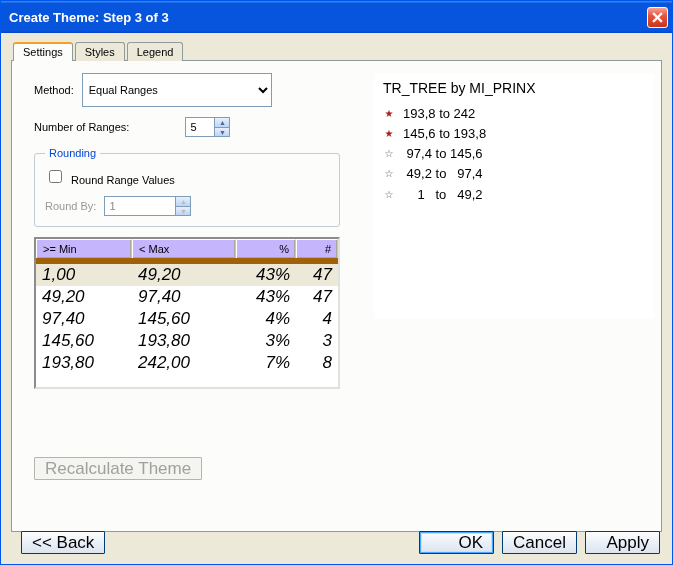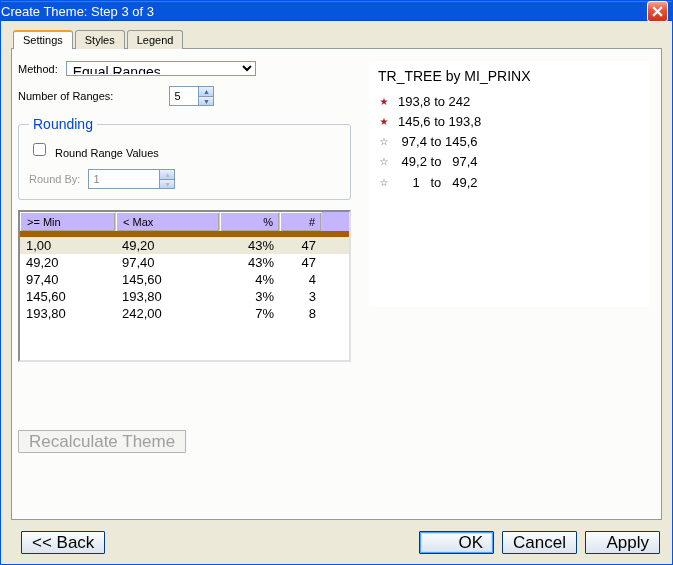--- a/index.html
+++ b/index.html
@@ -11,25 +11,25 @@
     width: 673px; height: 565px;
     overflow: hidden;
   }
   .window {
     width: 673px; height: 565px;
     border: 1px solid #0055ea;
     background: #ece9d8;
     display: flex; flex-direction: column;
   }
   .titlebar {
-    height: 20px;
+    height: 32px;
     background: linear-gradient(to bottom, #3f8cf3 0%, #0855dd 8%, #0855dd 92%, #0344c9 100%);
     display: flex; align-items: center;
-    padding: 0 4px 0 0;
-    color: #fff; font-weight: normal; font-size: 13px;
+    padding: 0 4px 0 8px;
+    color: #fff; font-weight: bold; font-size: 13px;
   }
   .titlebar .title { flex: 1; }
   .close-btn {
     width: 21px; height: 21px;
     background: linear-gradient(to bottom, #f6a298, #e9543a 40%, #c8341a);
     border: 1px solid #fff; border-radius: 3px;
     color: #fff; display:flex; align-items:center; justify-content:center;
     font-weight: bold; font-size: 13px; cursor: pointer;
     text-shadow: 0 0 1px #000;
   }
@@ -59,83 +59,83 @@
   }
   .tabpanel {
     border: 1px solid #919b9c;
     background: #fcfcfa;
     height: 472px;
     display: flex;
     position: relative;
   }
   .left-pane {
     width: 355px;
-    padding: 12px 6px;
+    padding: 12px 22px;
   }
   .right-pane {
     flex: 1;
     padding: 12px 12px;
   }
   .preview-box {
     background: #fff;
     border: 1px solid #fff;
     width: 280px; height: 246px;
     padding: 6px 8px;
     font-size: 13px;
   }
   .preview-title { font-size: 14px; margin-bottom: 8px; }
   .legend-row { display: flex; align-items: center; gap: 8px; font-size: 13px; line-height: 1.55; font-family: Arial, sans-serif;}
   .star { font-size: 10px; line-height:1; width:12px; text-align:center; }
   .star.filled { color: #a42020; }
   .star.hollow { color: #555; }
   .field-row { display:flex; align-items:center; gap:8px; margin-bottom:10px; }
   .label { font-size:11px; }
   select.combo {
-    border:1px solid #7f9db9; background:#fff; font-size:14px;
-    height: 15px; padding: 1px 2px;
+    border:1px solid #7f9db9; background:#fff; font-size:11px;
+    height: 34px; padding: 1px 2px;
   }
   .spinner {
     display:inline-flex; border:1px solid #7f9db9; background:#fff;
     height:20px;
   }
   .spinner input {
     border:none; width:28px; font-size:11px; padding:0 4px; outline:none; background:#fff;
   }
   .spinner input[disabled]{ color:#888; background:#fff;}
   .spin-btns { display:flex; flex-direction:column; }
   .spin-btns div {
     width:15px; height:9px; border-left:1px solid #7f9db9;
     background: linear-gradient(to bottom,#e8f0fb,#bcd4f6);
     font-size:7px; text-align:center; line-height:9px; color:#4a6a99; cursor:pointer;
   }
   .spin-btns div + div { border-top:1px solid #7f9db9; }
   fieldset.rounding {
     border:1px solid #c0ccd8; border-radius:3px;
     padding: 8px 10px 10px 10px; margin: 4px 0 10px 0;
   }
-  fieldset.rounding legend { color:#0046d5; font-size:14px; padding:0 4px; }
+  fieldset.rounding legend { color:#0046d5; font-size:11px; padding:0 4px; }
   .checkbox-row { display:flex; align-items:flex-end; gap:6px; margin-bottom:10px; }
   input[type=checkbox]{ width:13px; height:13px; }
   .table-wrap {
     border: 2px inset #e0e0e0; background:#fff;
     height: 152px;
   }
   .thead {
     display:flex; background:#c4b5fd;
     border-bottom:6px solid #a16207;
   }
   .thead .th {
     border-right:1px solid #cac8bb; border-top:1px solid #fff; border-left:1px solid #fff;
     padding:3px 6px; font-size:11px;
     box-shadow: inset -1px -1px 0 #aca899;
   }
   .th.min{ width:96px;} .th.max{width:104px;} .th.pct{width:60px; text-align:right;} .th.cnt{width:42px; text-align:right;}
   .tr{ display:flex; }
   .tr.sel{ background:#ece9d8; }
-  .td{ padding:1px 6px; font-size:13px;}
+  .td{ padding:1px 6px; font-size:17px;font-style:italic;}
   .td.min{width:96px;} .td.max{width:104px;} .td.pct{width:60px; text-align:right;} .td.cnt{width:42px; text-align:right;}
   .btn {
     min-width:75px; height:23px;
     border:1px solid #003c74; border-radius:1px;
     background: linear-gradient(to bottom,#fdfdfd,#eaf0f7 50%,#dce4ef);
     font-size:17px; cursor:pointer; padding:0 10px;
   }
   .btn[disabled]{
     color:#a0a0a0; border-color:#b4b4b4;
     background:#f4f4f0; cursor:default;

